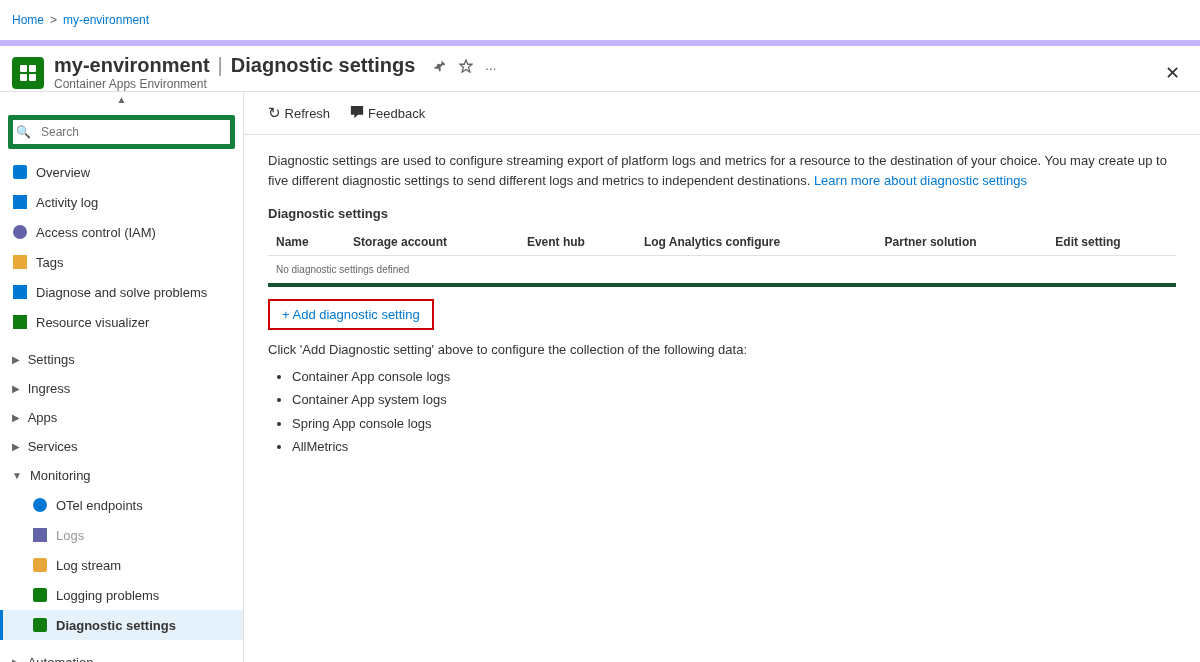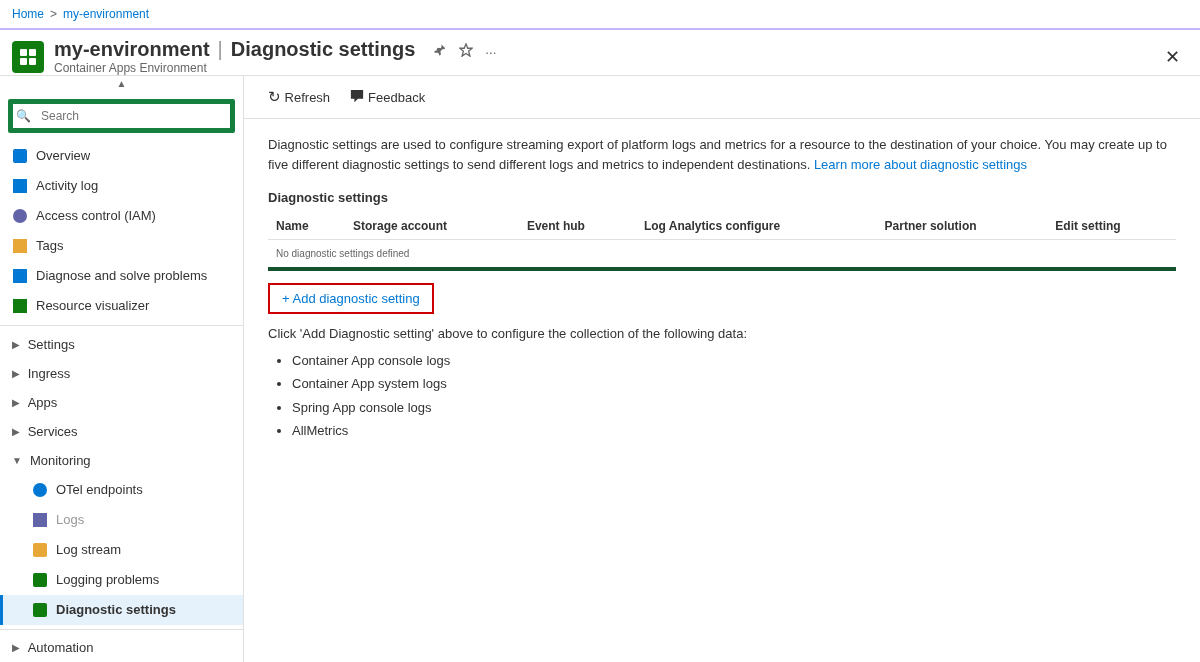--- a/index.html
+++ b/index.html
@@ -1,40 +1,40 @@
 <!DOCTYPE html>
 <html><head>
   <meta charset="utf-8">
   <style>
     * { box-sizing: border-box; margin: 0; padding: 0; }
     body { font-family: 'Segoe UI', Arial, sans-serif; font-size: 13px; color: #333; background: #fff; display: flex; flex-direction: column; height: 662px; overflow: hidden; }
 
     
-    .top-bar { background: #fff; border-bottom: 2px solid #c4b5fd; padding: 0 12px; display: flex; align-items: center; height: 30px; }
+    .top-bar { background: #fff; border-bottom: 6px solid #c4b5fd; padding: 0 12px; display: flex; align-items: center; height: 46px; }
     .breadcrumb { display: flex; align-items: center; gap: 6px; font-size: 12px; color: #0078d4; }
     .resource-header { display: flex; align-items: center; padding: 8px 12px 0 12px; border-bottom: 1px solid #e0e0e0; }
     .resource-icon { width: 32px; height: 32px; background: #107c10; border-radius: 4px; display: flex; align-items: center; justify-content: center; margin-right: 10px; flex-shrink: 0; }
     .resource-icon svg { width: 20px; height: 20px; }
     .resource-title-block { flex: 1; }
     .resource-title { font-size: 20px; font-weight: 600; color: #333; display: flex; align-items: center; gap: 8px; }
     .resource-subtitle { font-size: 12px; color: #666; }
     .resource-title-icons { display: flex; align-items: center; gap: 8px; margin-left: 8px; }
     .icon-btn { background: none; border: none; cursor: pointer; color: #666; padding: 2px; display: flex; align-items: center; }
     .close-btn { margin-left: auto; background: none; border: none; cursor: pointer; color: #333; font-size: 18px; padding: 4px 8px; }
 
     
     .main-layout { display: flex; flex: 1; overflow: hidden; }
 
     
     .sidebar { width: 244px; min-width: 244px; border-right: 1px solid #e0e0e0; overflow-y: auto; background: #fff; display: flex; flex-direction: column; position: relative; }
     .sidebar-search { padding: 8px 8px; }
     .sidebar-search input { width: 100%; padding: 5px 8px 5px 28px; border: 5px solid #15803d; border-radius: 2px; font-size: 12px; outline: none; }
     .search-input-wrap { position: relative; }
     .search-icon-inner { position: absolute; left: 8px; top: 50%; transform: translateY(-50%); color: #666; font-size: 12px; }
-    .sidebar-item { display: flex; gap: 8px; padding: 7px 12px; cursor: pointer; font-size: 13px; color: #333; }
+    .sidebar-item { display: flex; align-items: center; gap: 8px; padding: 7px 12px; cursor: pointer; font-size: 13px; color: #333; }
     .sidebar-item.active { background: #e6f2fb; font-weight: 600; border-left: 3px solid #0078d4; padding-left: 9px; }
     .sidebar-item .item-icon { width: 16px; height: 16px; display: flex; align-items: center; justify-content: center; flex-shrink: 0; }
     .sidebar-group { display: flex; align-items: center; gap: 8px; padding: 7px 12px; cursor: pointer; font-size: 13px; color: #333; }
     .chevron { font-size: 10px; color: #666; }
 
     
     .content { flex: 1; overflow-y: auto; padding: 0; display: flex; flex-direction: column; }
     .toolbar { display: flex; align-items: center; gap: 4px; padding: 8px 16px; border-bottom: 1px solid #e0e0e0; }
     .toolbar-btn { display: flex; align-items: center; gap: 4px; background: none; border: none; cursor: pointer; color: #333; font-size: 13px; padding: 4px 8px; }
     .content-body { padding: 16px 24px; flex: 1; }

